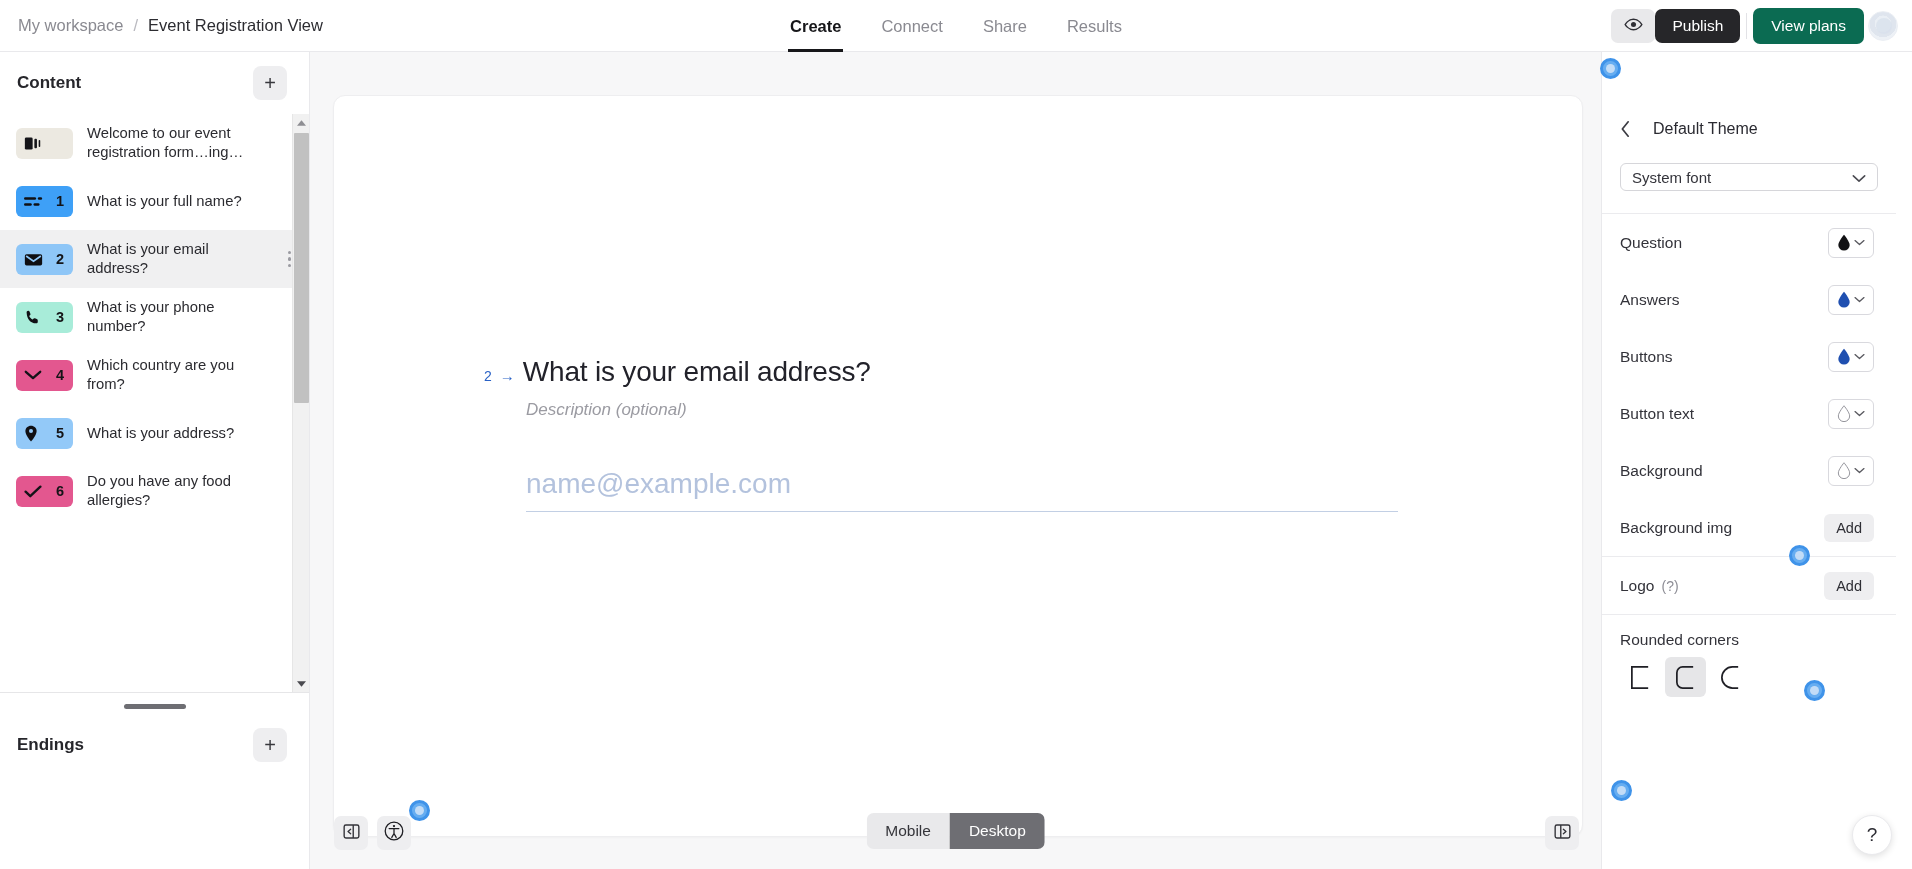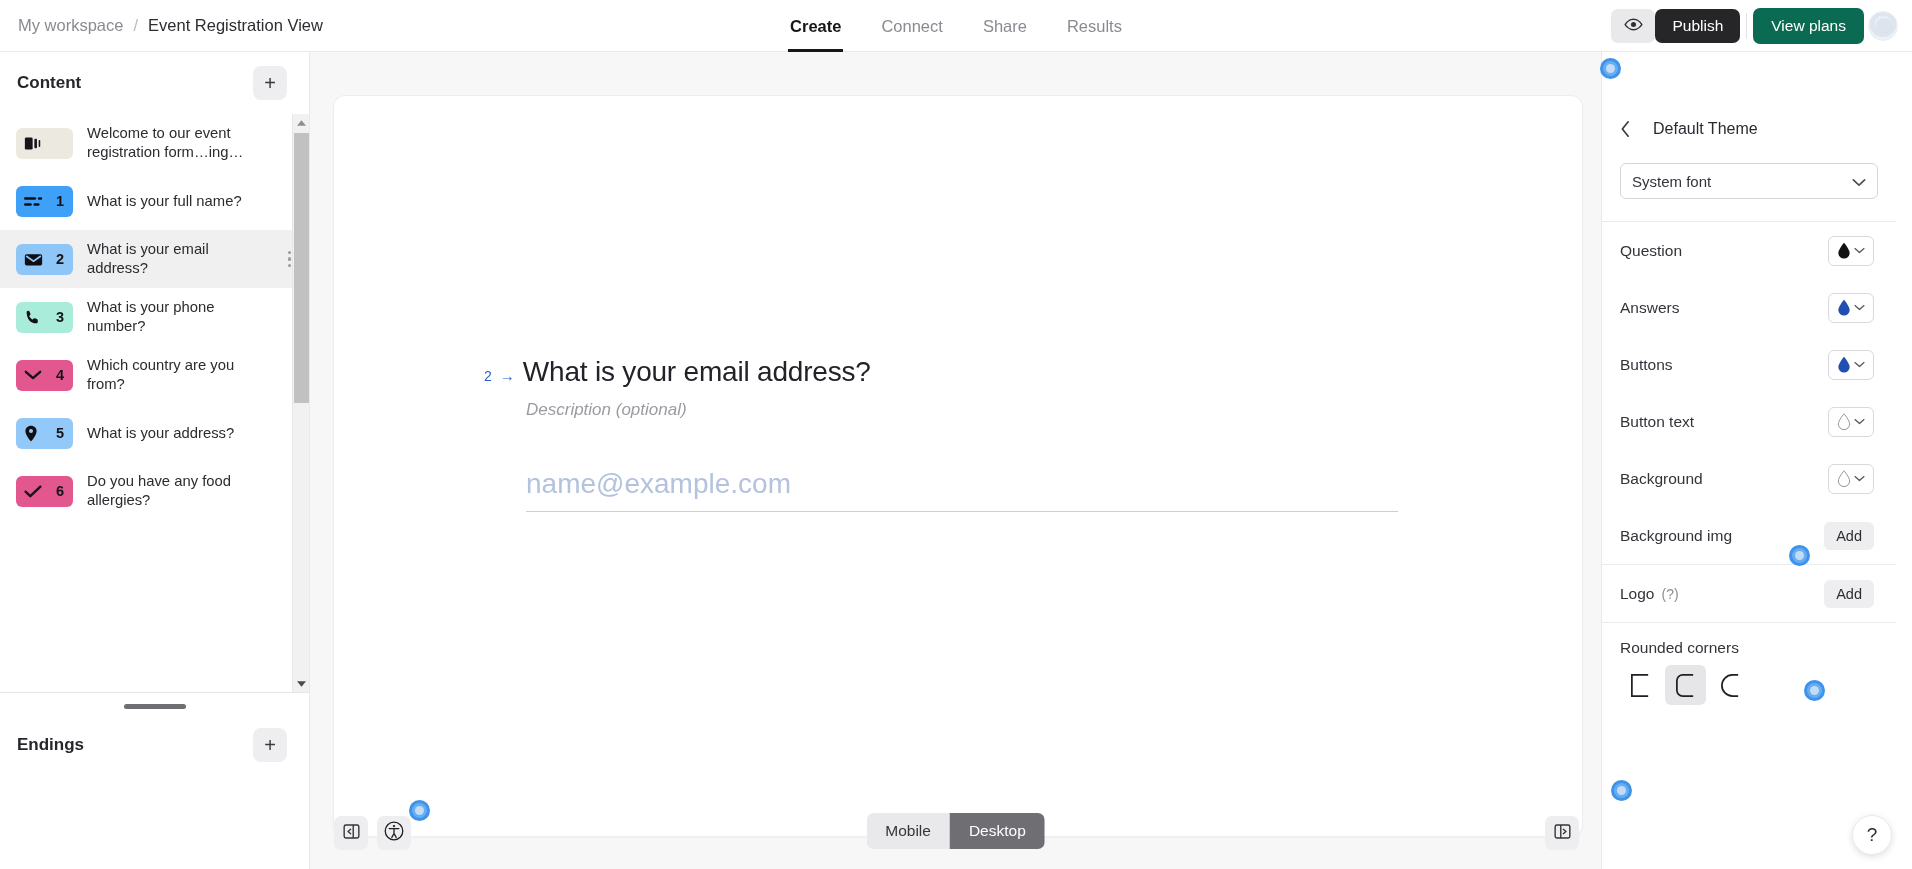--- a/index.html
+++ b/index.html
@@ -162,21 +162,21 @@
   .rp-tab{ font-size:15.5px; color:#86868d; position:relative; padding:13px 1px; cursor:pointer;}
   .rp-tab.active{ color:#17171a; font-weight:600; }
   .rp-tab.active:after{ content:""; position:absolute; left:0;right:0;bottom:-1px;height:2.5px;background:#17171a;}
   .rp-gear{ position:absolute; right:24px; top:12px; cursor:pointer; }
 
   .rp-body{ position:absolute; left:0; top:46px; width:294px; height:771px; overflow:hidden;}
   .theme-head{ display:flex; align-items:center; gap:22px; padding:22px 0 0 18px;}
   .back-chev{ cursor:pointer; color:#3b3b42; display:flex;}
   .theme-name{ font-size:16px; color:#2a2a31;}
   .fontsel{
-    margin:25px 18px 0 18px; height:36px; border:1px solid #d6d6da; border-radius:6px;
+    margin:25px 18px 0 18px; height:28px; border:1px solid #d6d6da; border-radius:6px;
     display:flex;align-items:center;justify-content:space-between; padding:0 11px;
     font-size:15px; color:#34343b; cursor:pointer;
   }
   .rp-sep{ height:1px; background:#ebebee; margin:22px 0 0 0;}
   .opt-row{
     height:57px; display:flex; align-items:center; justify-content:space-between;
     padding:0 22px 0 18px; position:relative;
   }
   .opt-label{ font-size:15.5px; color:#33333a; display:flex; align-items:center; gap:7px;}
   .opt-help{ color:#8d8d95; font-size:14px;}

